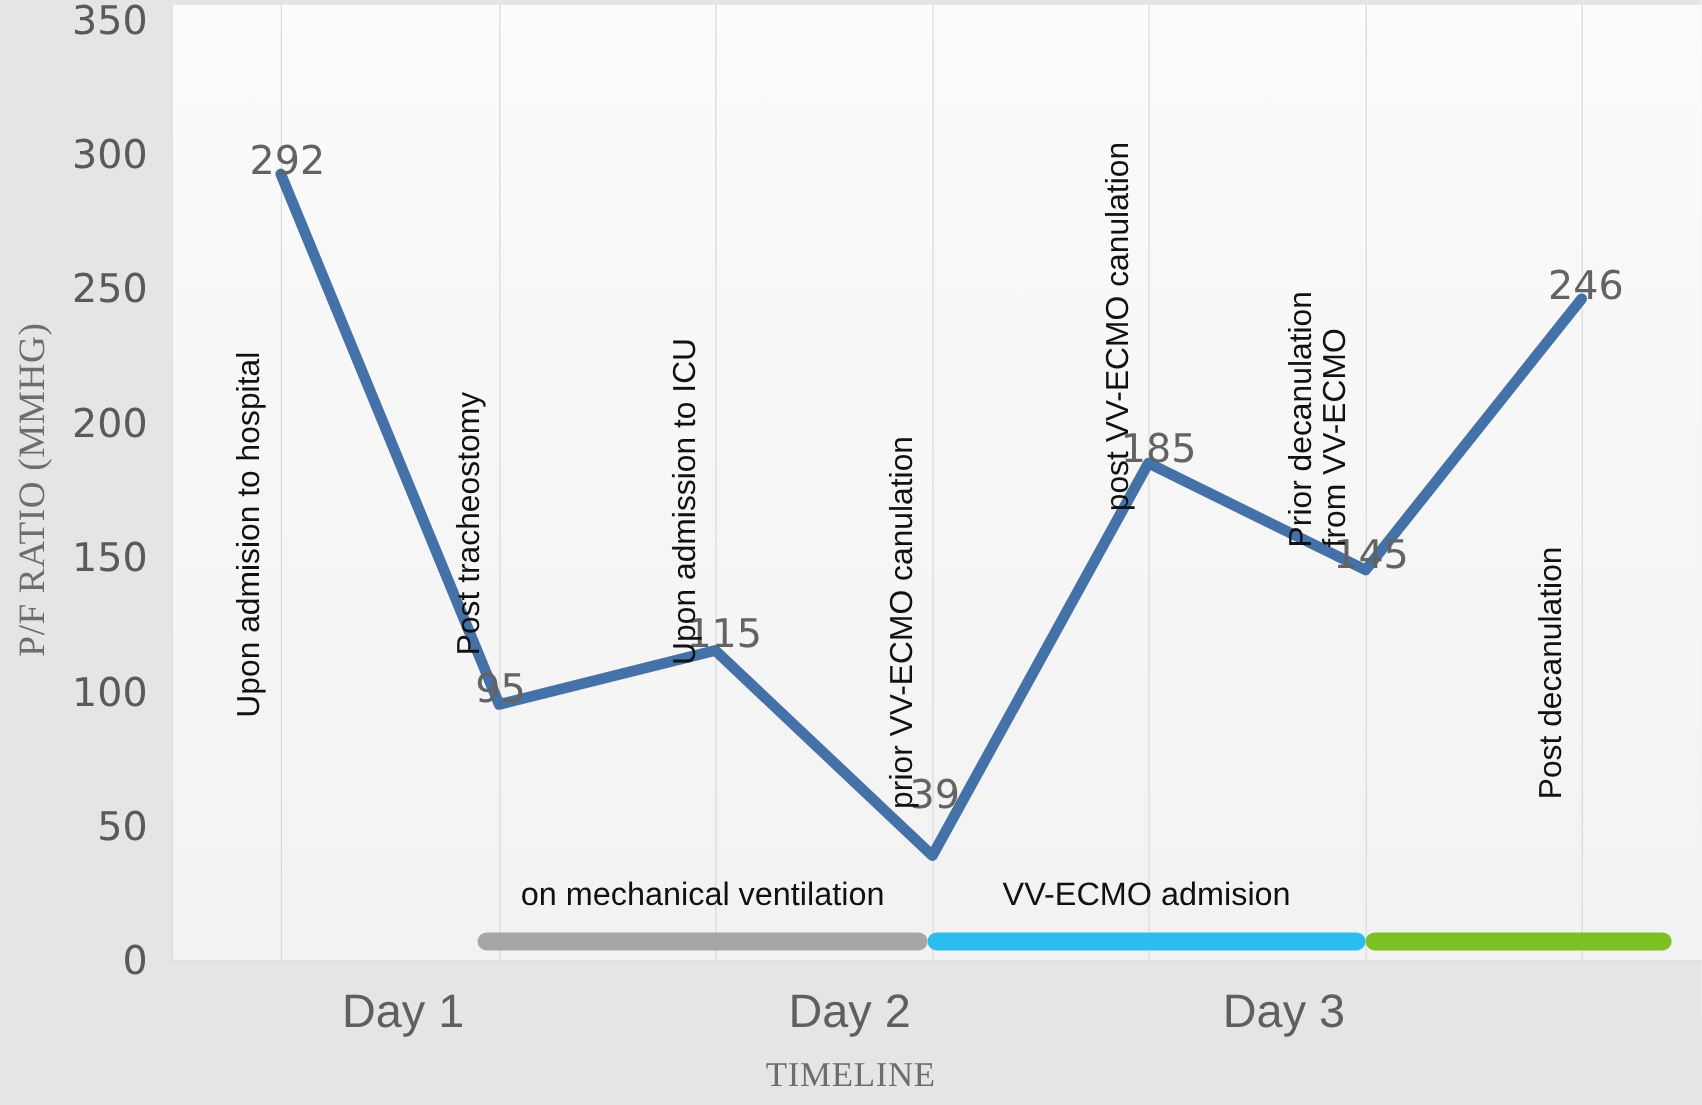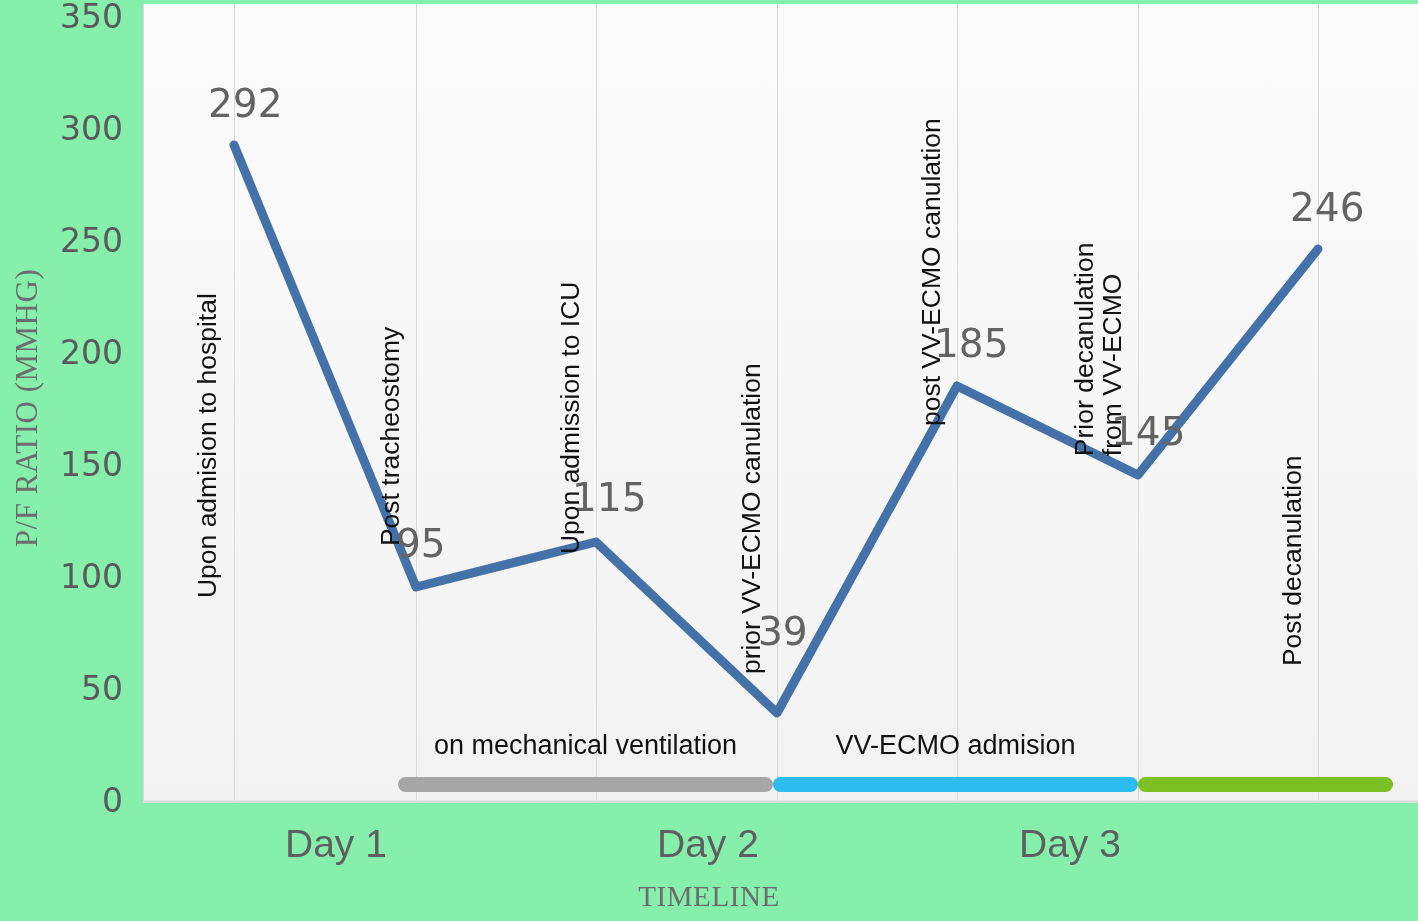--- a/index.html
+++ b/index.html
@@ -1,17 +1,17 @@
 <!DOCTYPE html>
 <html><head>
 <meta charset="utf-8">
 <style>
   html,body{margin:0;padding:0;background:#ffffff;}
   body{width:1418px;height:921px;overflow:hidden;font-family:"Liberation Sans",sans-serif;}
-  .chart-root{position:relative;width:1418px;height:921px;background:#86efac;}
+  .chart-root{position:relative;width:1418px;height:921px;background:#e5e5e5;}
 
   
   .plot-area{
     position:absolute;left:143px;top:4px;width:1275px;height:796px;
     background:linear-gradient(180deg,#fbfbfb 0%,#f2f2f2 100%);
   }
   .plot-bottom-rule{
     position:absolute;left:143px;top:800px;width:1275px;height:3px;background:#e2e2e2;
   }
   .vgrid{position:absolute;top:4px;width:1px;height:797px;background:#d9d9d9;}
@@ -38,22 +38,22 @@
     position:absolute;left:0;top:880px;width:1418px;text-align:center;
     font-family:"Liberation Serif",serif;font-size:29px;color:#6d6d6d;
     letter-spacing:.6px;
   }
 
   
   svg.series-svg{position:absolute;left:0;top:0;width:1418px;height:921px;overflow:visible;}
 
   
   .vlabel{
-    position:absolute;font-family:"DejaVu Sans",sans-serif;font-size:39px;
-    color:#636363;white-space:nowrap;line-height:1;
+    position:absolute;font-family:"DejaVu Sans",sans-serif;font-size:33px;
+    color:#636363;white-space:nowrap;line-height:1;margin-top:33px;
   }
 
   
   .ann{
     position:absolute;
     font-family:"Liberation Sans",sans-serif;font-size:26.5px;color:#111111;
     white-space:nowrap;line-height:1.06;
     transform-origin:left bottom;
     transform:rotate(-90deg);
   }

